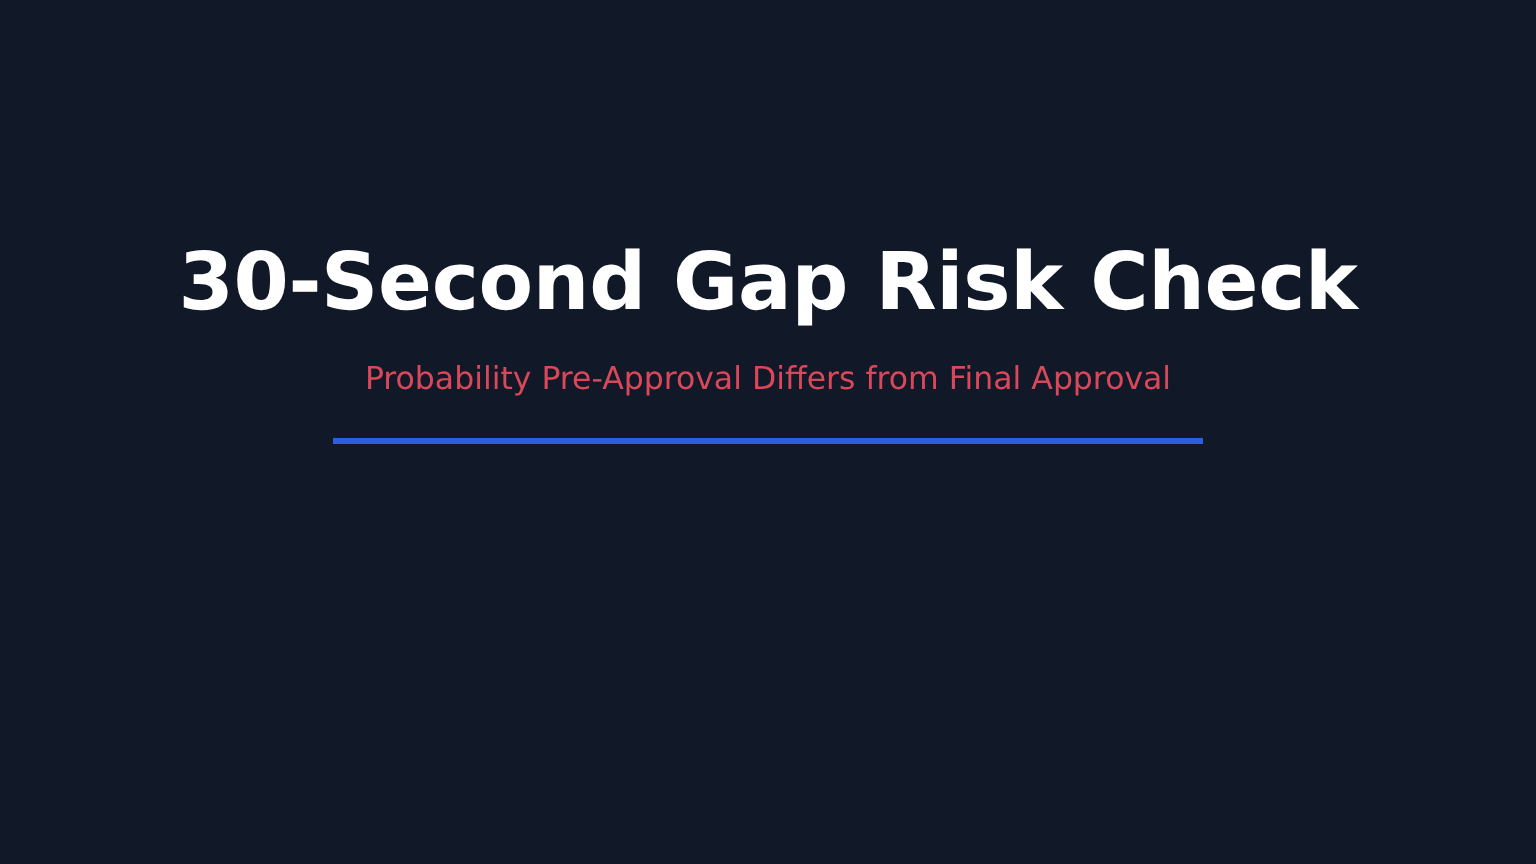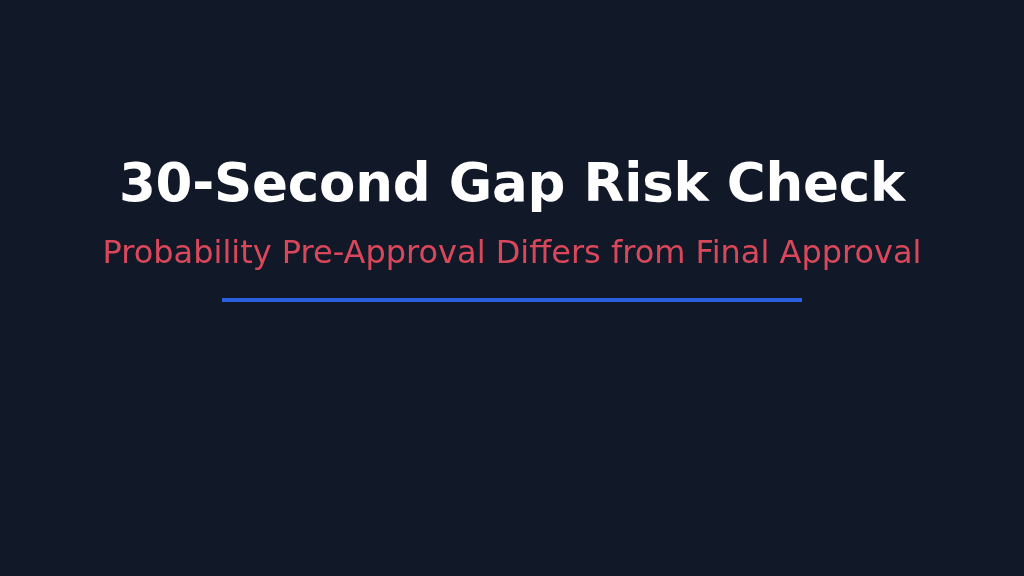--- a/index.html
+++ b/index.html
@@ -46,21 +46,21 @@
     color: #ffffff;
     letter-spacing: -0.2px;
     margin: 0;
     text-align: center;
     white-space: nowrap;
   }
 
   .slide-subtitle {
     font-family: "DejaVu Sans", sans-serif;
     font-weight: 400;
-    font-size: 32px;
+    font-size: 21px;
     line-height: 1.2;
     color: #d9485a;
     margin: 0;
     margin-top: 22px;
     text-align: left;
     white-space: nowrap;
   }
 
   .accent-rule {
     width: 580px;

